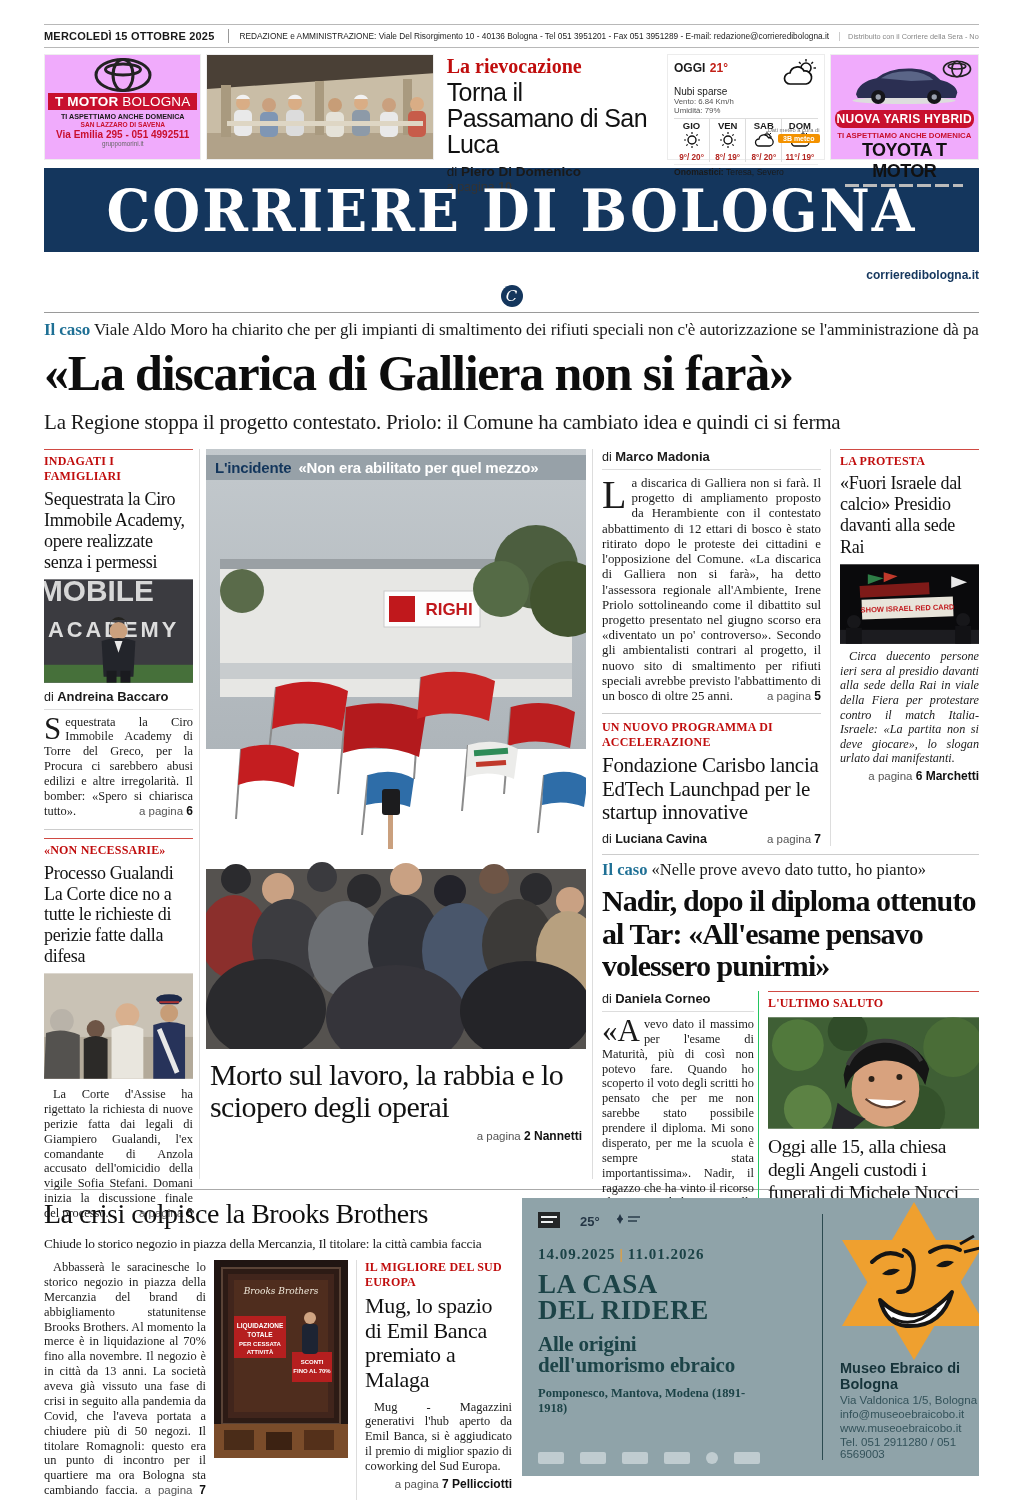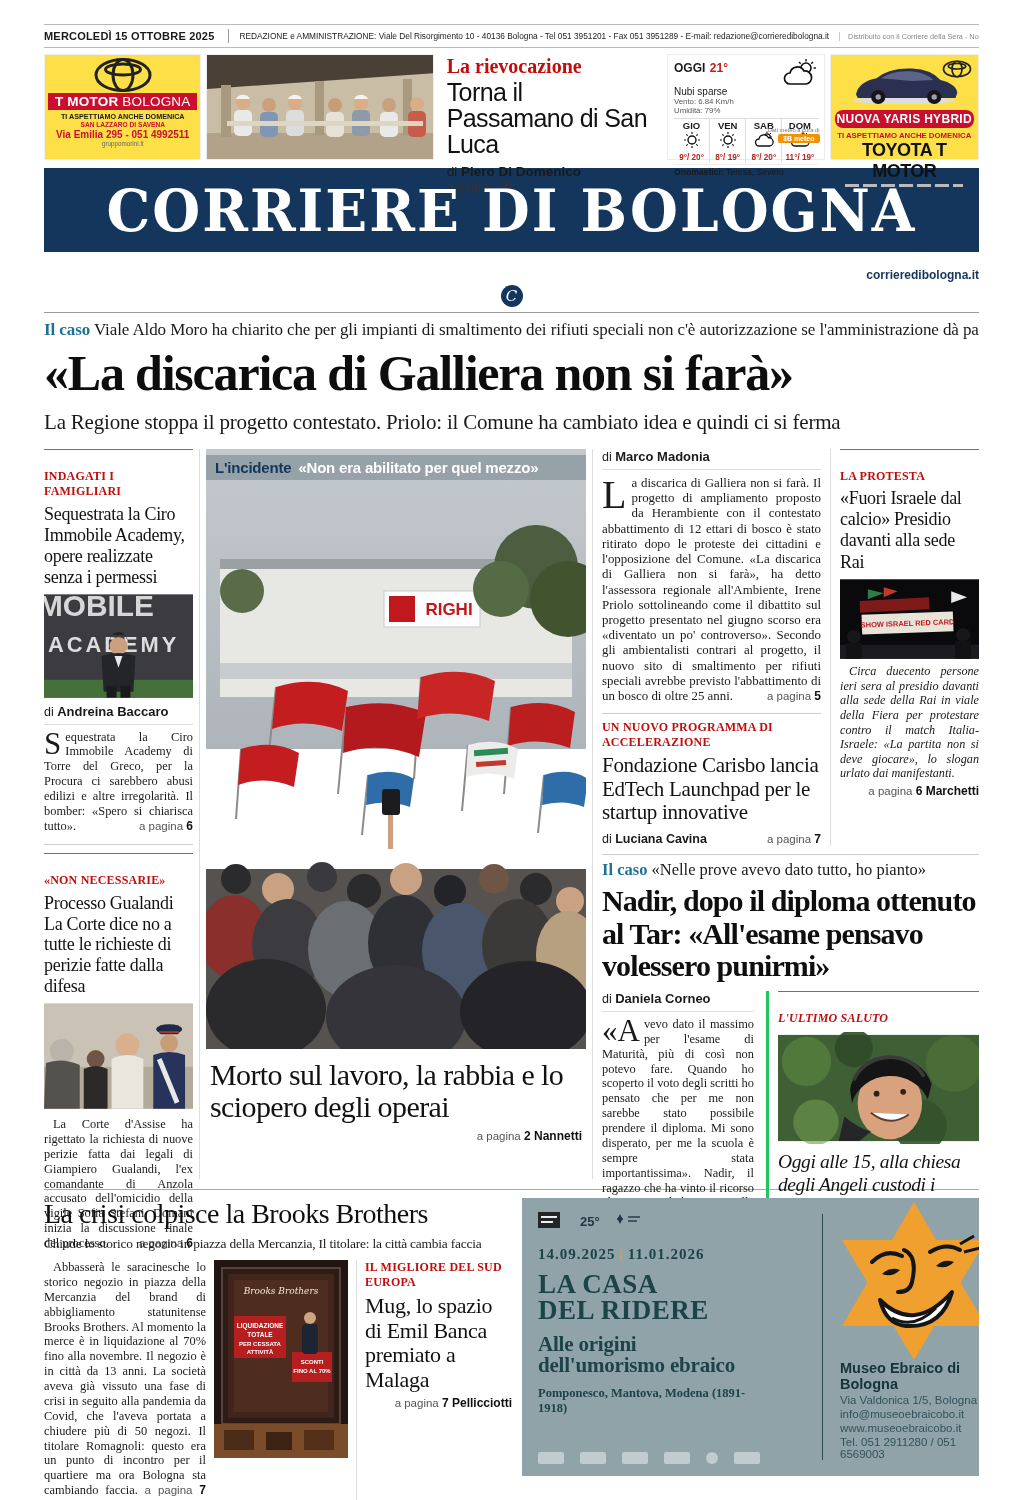--- a/index.html
+++ b/index.html
@@ -7,21 +7,21 @@
   .page { position:relative; width:1023px; height:1500px; margin:0 auto; background:#fff; padding:24px 44px 0; overflow:hidden; }
 
   
   .topbar { display:flex; align-items:center; border-top:1px solid #b8b8b8; border-bottom:1px solid #b8b8b8; padding:4px 0; font-family:"Liberation Sans",sans-serif; }
   .topbar-date { font-weight:700; font-size:11px; letter-spacing:.2px; white-space:nowrap; }
   .topbar-contact { font-size:8.3px; color:#222; border-left:1px solid #999; margin-left:14px; padding:2px 10px; white-space:nowrap; }
   .topbar-dist { font-size:7.3px; color:#888; border-left:1px solid #ccc; padding-left:8px; white-space:nowrap; overflow:hidden; }
 
   
   .adrow { display:flex; gap:5px; margin-top:6px; height:106px; }
-  .ad-card { border:1px solid #eee; background:#fde047; }
+  .ad-card { border:1px solid #eee; background:#f0abfc; }
   .ad-toyota-left { width:158px; display:flex; flex-direction:column; align-items:center; text-align:center; padding-top:2px; }
   .ad-redband { width:96%; background:#c8102e; color:#fff; font-family:"Liberation Sans",sans-serif; font-size:13.5px; font-weight:700; padding:1px 0; letter-spacing:.2px; }
   .ad-redband .lt { font-weight:400; }
   .adl-1 { font-family:"Liberation Sans",sans-serif; font-size:7.2px; font-weight:700; margin-top:2px; }
   .adl-2 { font-family:"Liberation Sans",sans-serif; font-size:6.6px; font-weight:700; color:#c8102e; }
   .adl-3 { font-family:"Liberation Sans",sans-serif; font-size:10px; font-weight:700; color:#c8102e; margin-top:1px; }
   .adl-4 { font-family:"Liberation Sans",sans-serif; font-size:6.3px; color:#666; }
   .promo-photo { width:228px; overflow:hidden; }
   .promo { width:224px; padding:1px 8px; }
   .promo-kicker { color:#c00d0d; font-weight:700; font-size:20px; }
@@ -60,21 +60,21 @@
   .k-blue { color:#1f7095; font-weight:700; }
   .lead-headline { font-weight:700; font-size:50px; line-height:1.0; letter-spacing:-1.2px; margin-top:8px; white-space:nowrap; color:#0d0d0d; }
   .lead-subhead { font-size:21px; letter-spacing:-.2px; margin-top:12px; white-space:nowrap; }
 
   
   .main { display:flex; margin-top:14px; height:730px; }
   .col-left { width:156px; padding-right:6px; border-right:1px solid #ddd; }
   .col-center { width:380px; margin:0 6px 0 6px; }
   .col-right { flex:1; border-left:1px solid #ddd; padding-left:9px; }
 
-  .kicker { color:#c00d0d; font-weight:700; font-size:12px; border-top:1px solid #d04a43; padding-top:19px; letter-spacing:.2px; }
+  .kicker { color:#c00d0d; font-weight:700; font-size:12px; border-top:1px solid #d04a43; padding-top:4px; letter-spacing:.2px; }
   .art-headline { font-size:18px; line-height:1.16; letter-spacing:-.3px; margin-top:5px; color:#121212; }
   .byline { font-family:"Liberation Sans",sans-serif; font-size:12.5px; margin:6px 0 5px; }
   .byline b { font-size:13px; }
   .byline.rule { border-bottom:1px solid #ddd; padding-bottom:5px; }
   .body { font-size:12.4px; line-height:1.2; text-align:justify; margin-top:4px; }
   .body .pag { float:right; }
   .dropcap::first-letter { float:left; font-size:31px; line-height:26px; padding:1px 4px 0 0; }
   .dropcap-lg::first-letter { float:left; font-size:40px; line-height:33px; padding:2px 5px 0 0; }
   .pag { font-family:"Liberation Sans",sans-serif; font-size:11.5px; color:#555; }
   .pag b { color:#111; font-size:12px; }
@@ -97,21 +97,21 @@
   .gal-body { font-size:12.9px; line-height:1.18; text-align:justify; margin-top:6px; }
   .carisbo { border-top:1px solid #ccc; margin-top:9px; padding-top:6px; }
   .carisbo .kicker { border-top:none; padding-top:0; }
   .carisbo-headline { font-size:21px; line-height:1.12; letter-spacing:-.3px; margin-top:4px; color:#121212; }
   .meta-row { display:flex; justify-content:space-between; align-items:baseline; font-family:"Liberation Sans",sans-serif; font-size:12.5px; margin-top:7px; }
   .nadir { border-top:1px solid #ccc; margin-top:8px; padding-top:5px; }
   .nadir-kicker { font-size:16.5px; white-space:nowrap; overflow:hidden; }
   .nadir-headline { font-weight:700; font-size:30px; line-height:1.09; letter-spacing:-.9px; margin-top:5px; color:#0e0e0e; }
   .right-bottom { display:flex; margin-top:8px; }
   .rb-main { width:152px; }
-  .rb-side { flex:1; border-left:3px solid #22c55e; margin-left:12px; padding-left:9px;font-style:italic; }
+  .rb-side { flex:1; border-left:1px solid #22c55e; margin-left:4px; padding-left:9px; }
   .protesta-headline { font-size:18px; line-height:1.18; letter-spacing:-.3px; margin-top:4px; color:#121212; }
   .protesta-body { font-size:12.2px; line-height:1.2; text-align:justify; text-indent:9px; margin-top:5px;font-style:italic; }
   .saluto-headline { font-size:19.5px; line-height:1.18; letter-spacing:-.4px; margin-top:6px; color:#121212; }
   .pag-line { text-align:right; margin-top:3px; }
 
   
   .bottom { display:flex; border-top:1px solid #aaa; margin-top:10px; padding-top:8px; }
   .bottom-left { width:468px; }
   .brooks-headline { font-size:28px; letter-spacing:-.5px; color:#0f0f0f; }
   .brooks-subhead { font-size:13.4px; letter-spacing:-.2px; margin-top:6px; white-space:nowrap; }
@@ -546,20 +546,21 @@
             <rect x="88" y="64" width="16" height="30" rx="4" fill="#1d2433"></rect>
           <rect x="0" y="164" width="134" height="34" fill="#7a4c2a"></rect>
           <rect x="10" y="170" width="30" height="20" fill="#4a2c18"></rect>
             <rect x="52" y="172" width="26" height="18" fill="#3c2212"></rect>
             <rect x="90" y="170" width="30" height="20" fill="#54301a"></rect>
         </svg>
 
         <div class="b-mug">
           <div class="kicker" style="border-top:none; padding-top:0;">IL MIGLIORE DEL SUD EUROPA</div>
           <div class="mug-headline">Mug, lo spazio di Emil Banca premiato a Malaga</div>
+          <p class="mug-body"><span>Mug - Magazzini generativi l'hub aperto da Emil Banca, si è aggiudicato il premio di miglior spazio di coworking del Sud Europa.</span></p>
           <div class="pag-line pag"><span>a pagina </span><b><span>7</span><span> Pellicciotti</span></b></div>
         </div>
       </div>
     </div>
 
     <div class="bottom-ad">
       <div class="mad-logos">
         <svg width="30" height="20" viewBox="0 0 30 20">
             <rect width="22" height="16" fill="#111"></rect>
             <rect x="3" y="4" width="16" height="2" fill="#fff"></rect>

